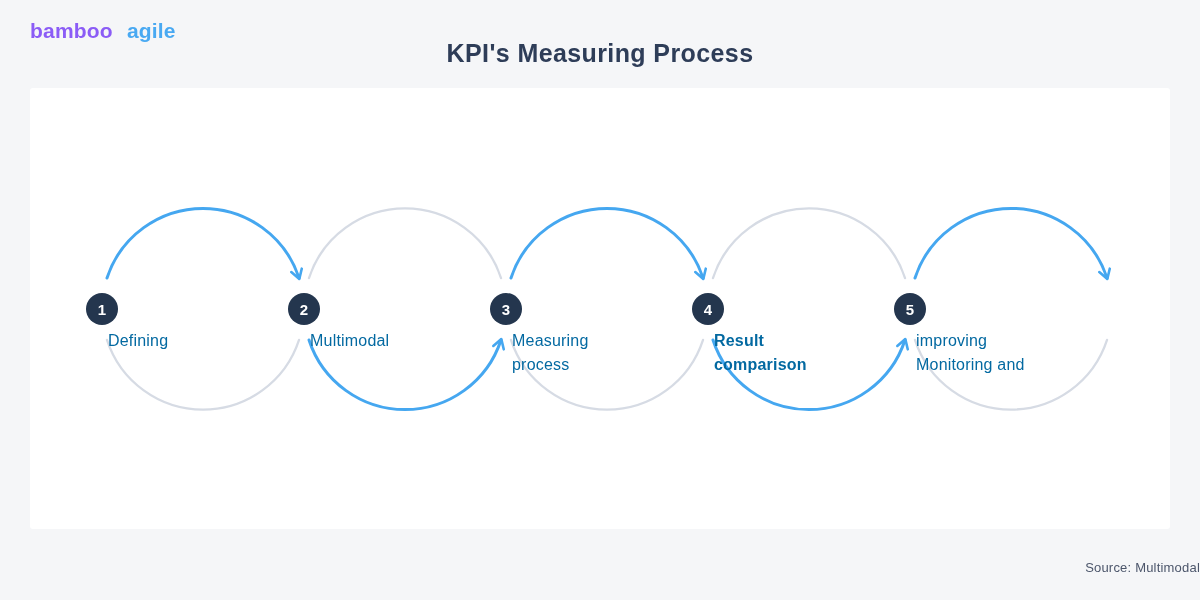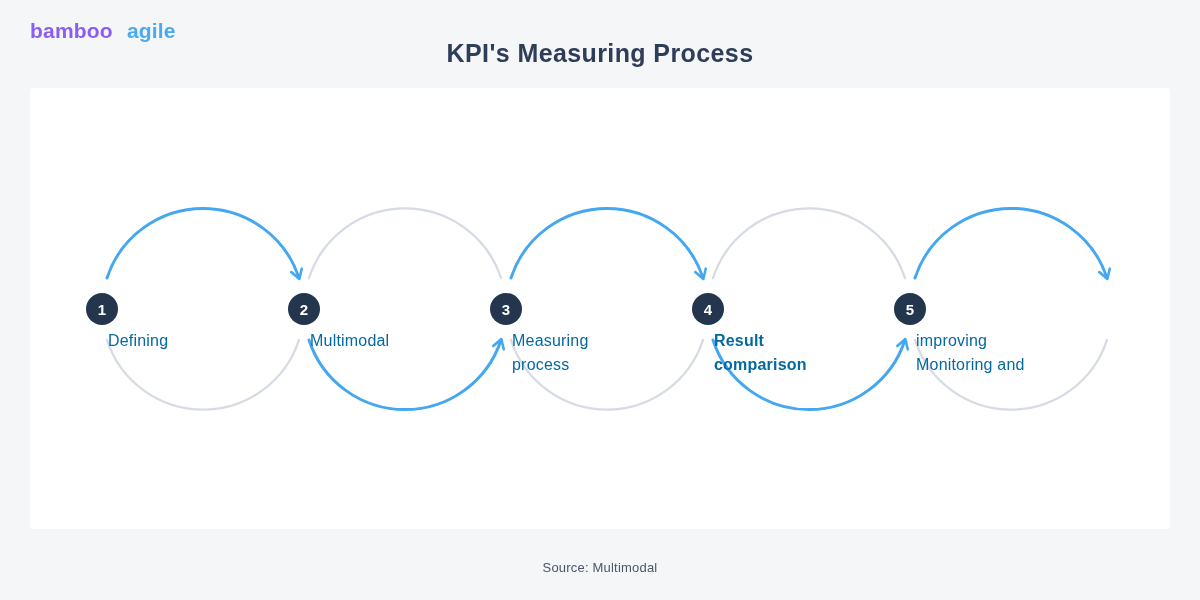--- a/index.html
+++ b/index.html
@@ -35,21 +35,21 @@
     display:flex; align-items:center; justify-content:center;
     font-size:15px; font-weight:700;
   }
   .step-label {
     position:absolute; width:190px; text-align:left;
     color:#0369a1; font-size:16px; line-height:24px; letter-spacing:.2px;margin-top:44px;
   }
   .step-label span { display:block; }
   .source {
     position:absolute; left:0; right:0; top:560px;
-    text-align:center; font-size:13px; color:#4c566b; letter-spacing:.2px;
+    text-align:right; font-size:13px; color:#4c566b; letter-spacing:.2px;
   }
 </style>
 </head>
 <body>
 
 <div class="stage">
 
   <div class="logo">
     <span class="p1">bamboo</span><span class="p2">agile</span>
   </div>

